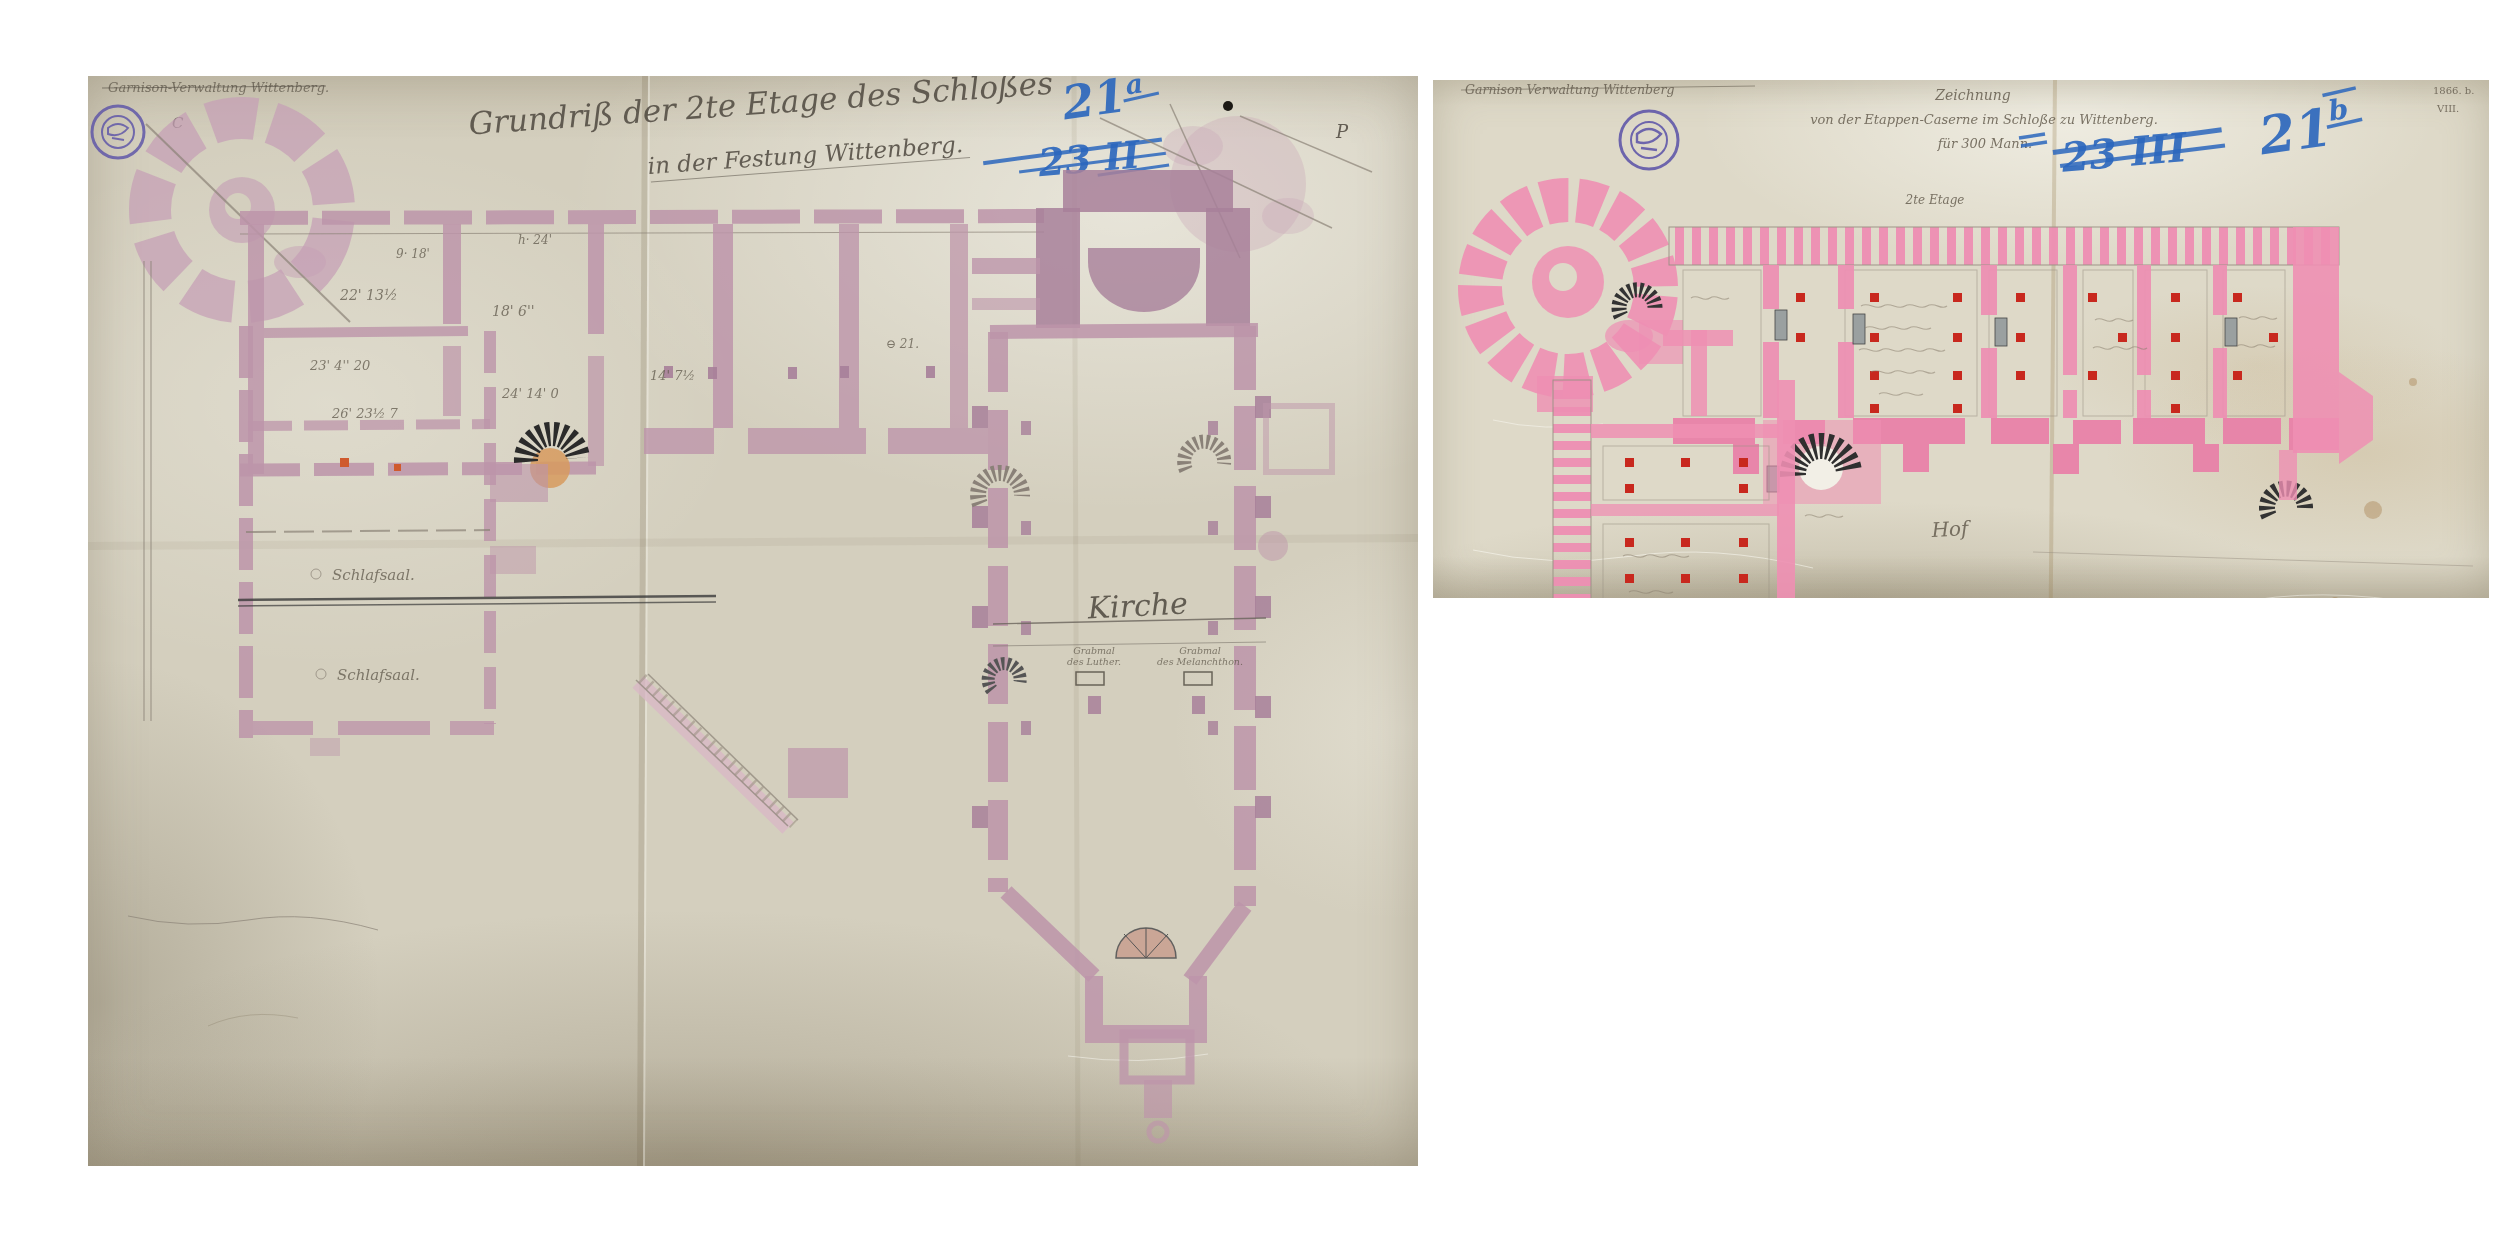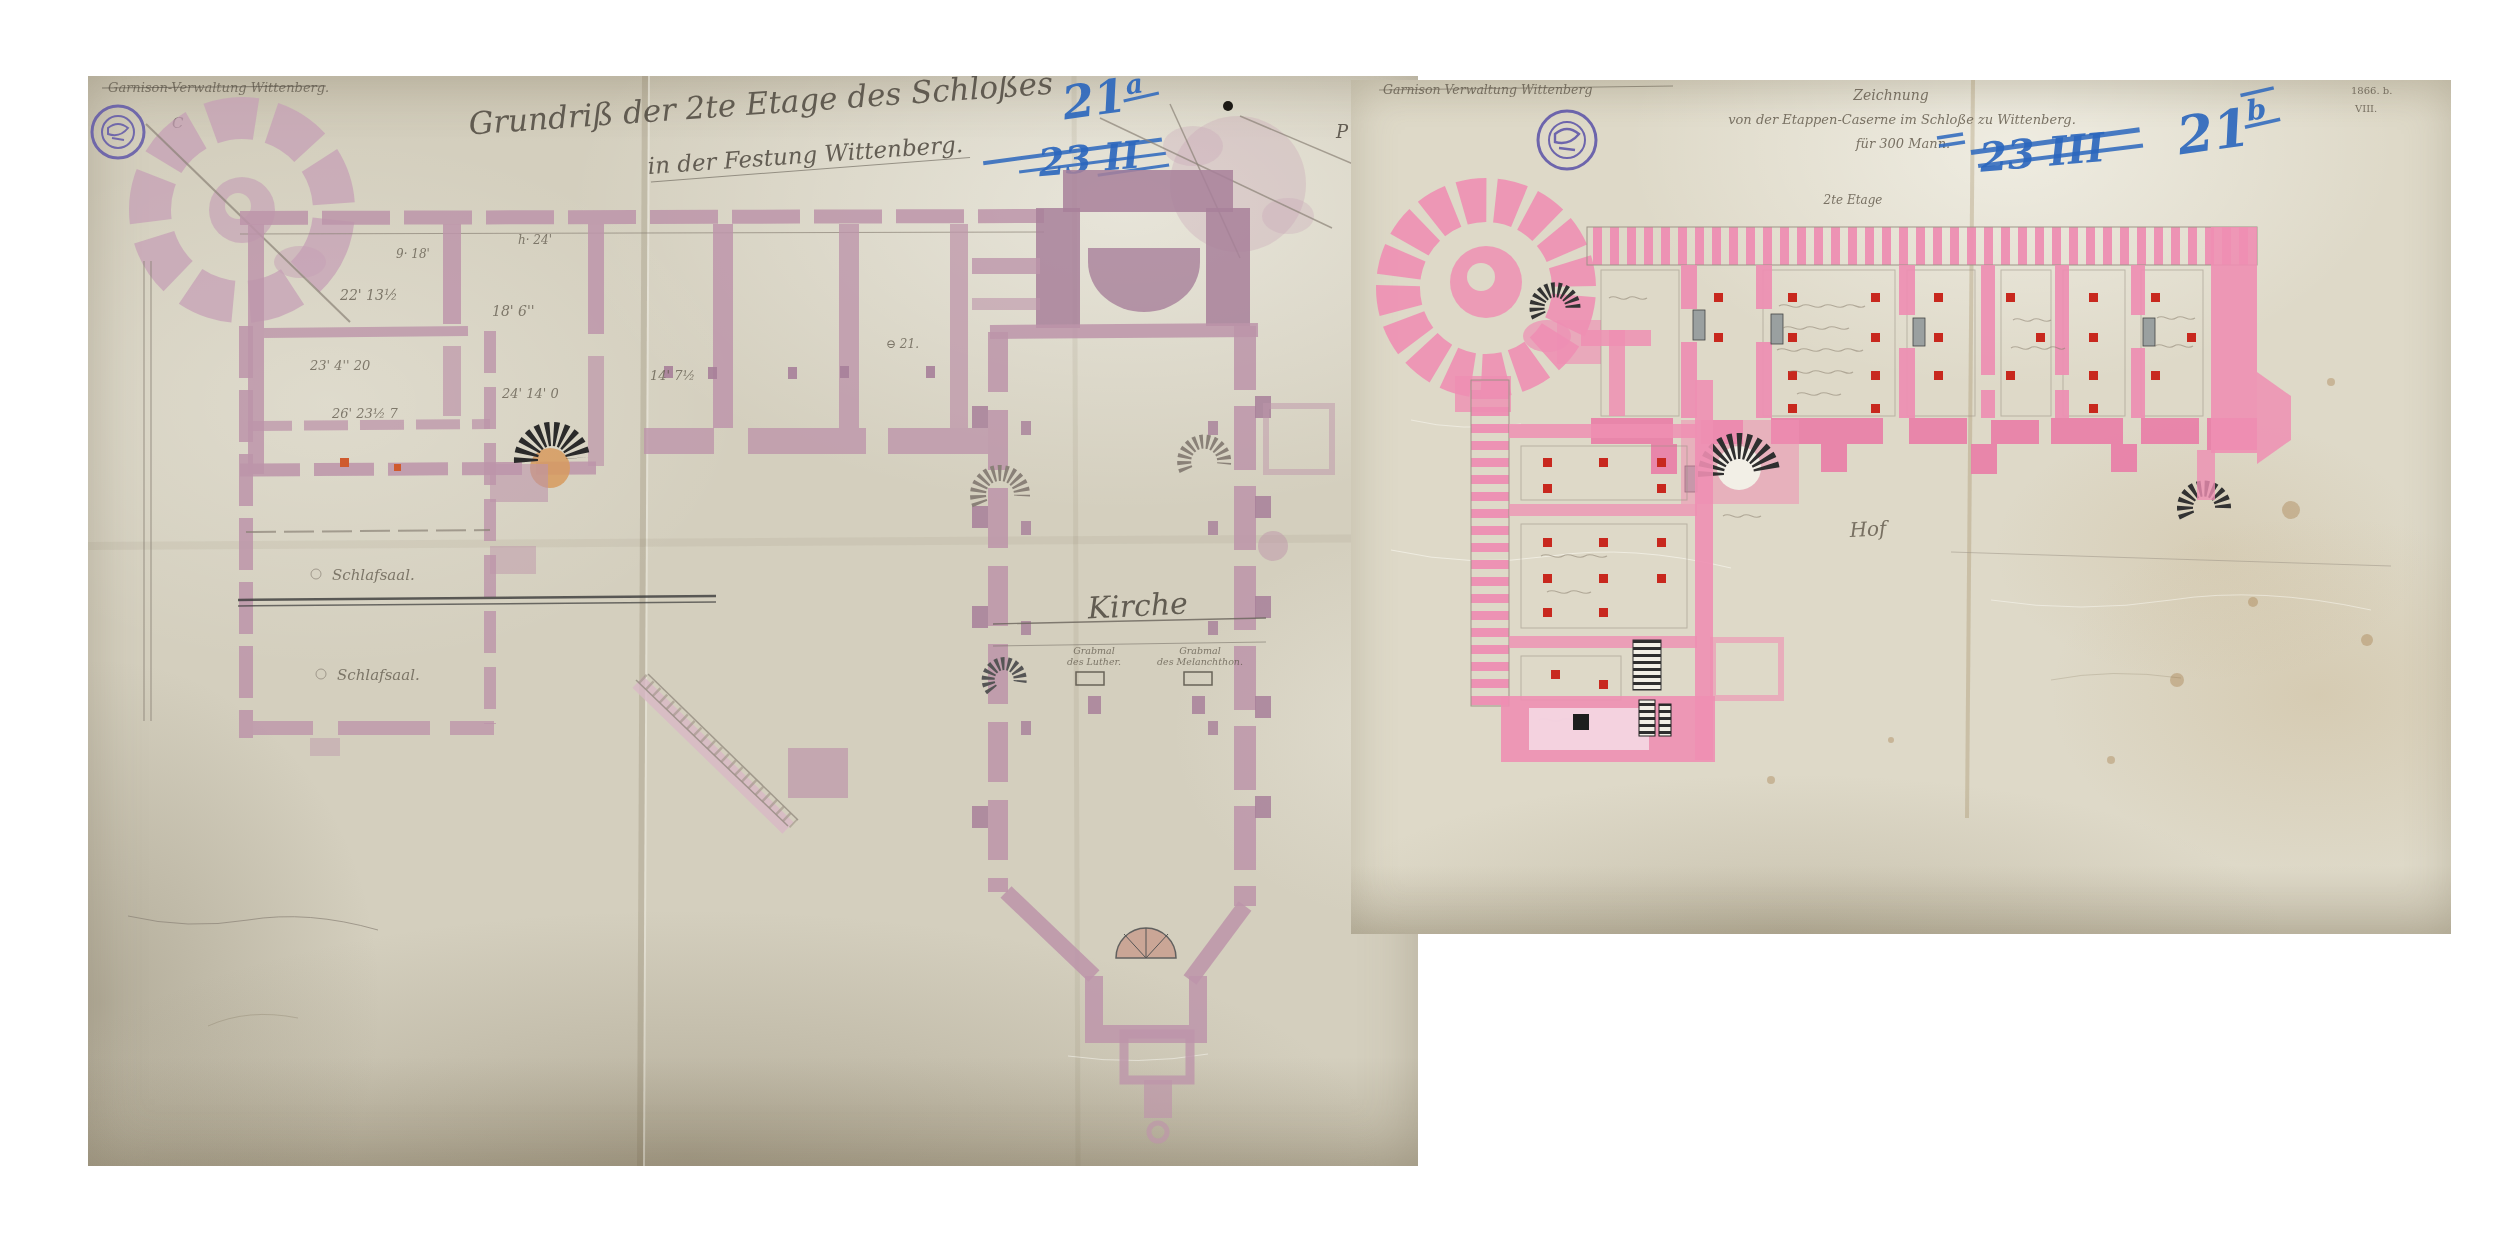--- a/index.html
+++ b/index.html
@@ -13,30 +13,29 @@
       radial-gradient(ellipse 60% 40% at 78% 12%, rgba(255,255,250,0.45), transparent 70%),
       radial-gradient(ellipse 45% 35% at 18% 30%, rgba(255,255,248,0.25), transparent 70%),
       radial-gradient(ellipse 70% 30% at 45% 99%, rgba(110,98,74,0.30), transparent 75%),
       radial-gradient(ellipse 30% 45% at 1% 85%, rgba(105,95,72,0.30), transparent 70%),
       radial-gradient(ellipse 25% 25% at 99% 60%, rgba(235,232,220,0.5), transparent 70%),
       linear-gradient(180deg, rgba(170,160,135,0.18) 0%, rgba(0,0,0,0) 6%, rgba(0,0,0,0) 90%, rgba(120,108,82,0.30) 100%);
     box-shadow: inset 0 0 55px rgba(115,104,80,0.35);
     text-align: right;
   }
   .paper-right{
-    left:1351px;top:80px;width:1056px;height:854px;
+    left:1433px;top:80px;width:1056px;height:518px;
     background-color:#ded9c8;
     background-image:
       radial-gradient(ellipse 50% 40% at 60% 8%, rgba(255,255,250,0.5), transparent 70%),
       radial-gradient(ellipse 35% 30% at 88% 72%, rgba(170,130,65,0.16), transparent 70%),
       radial-gradient(ellipse 28% 22% at 78% 55%, rgba(165,125,60,0.12), transparent 70%),
       radial-gradient(ellipse 60% 25% at 40% 100%, rgba(120,108,80,0.22), transparent 75%),
       linear-gradient(180deg, rgba(160,150,125,0.15) 0%, rgba(0,0,0,0) 5%, rgba(0,0,0,0) 92%, rgba(120,108,82,0.25) 100%);
     box-shadow: inset 0 0 45px rgba(120,108,82,0.30);
-    padding-left: 44px;
   }
   svg{position:absolute;left:0;top:0;}
   text{font-family:"DejaVu Serif", serif;}
   .script{font-style:italic;}
   .ink{fill:#4e483f;opacity:.85;}
   .ink-faint{fill:#5a5346;opacity:.72;}
   .ink-r{fill:#6a6254;opacity:.88;}
   .blue{fill:#2a66bd;opacity:.9;font-weight:bold;font-style:italic;}
   .blue-stroke{stroke:#2a66bd;opacity:.85;fill:none;}
   .pencil{stroke:#8a8276;fill:none;opacity:.7;}

